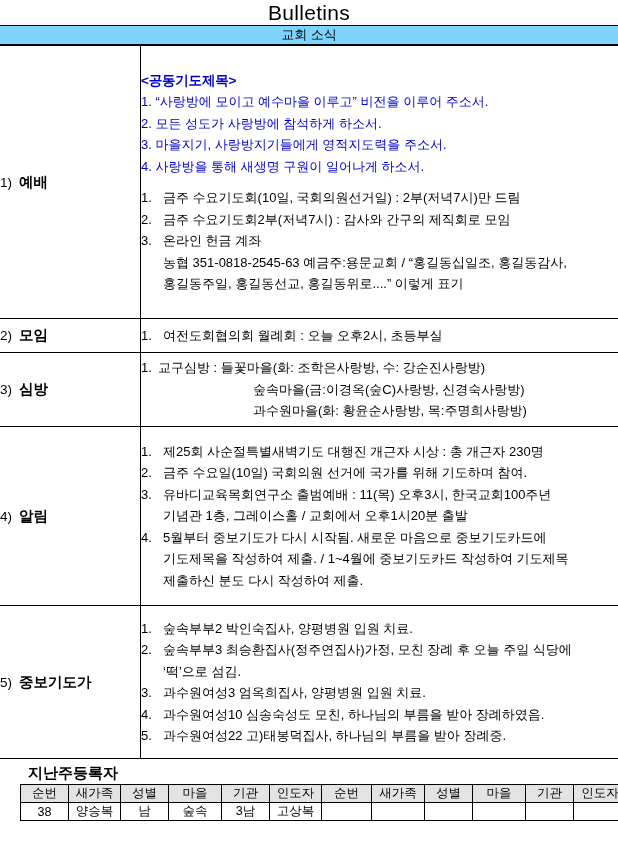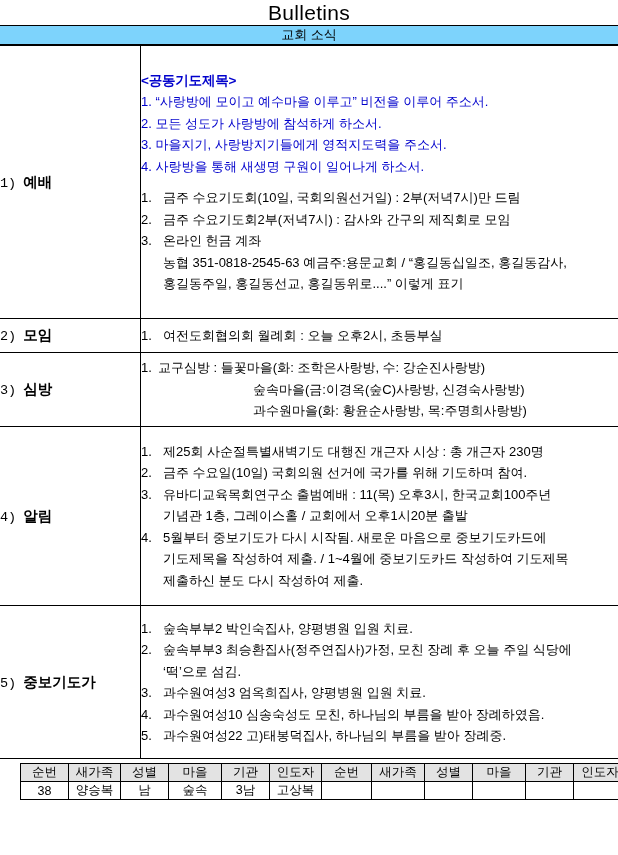--- a/index.html
+++ b/index.html
@@ -50,21 +50,20 @@
     padding: 0;
   }
   td.label-cell {
     width: 140px;
     border-right: 1.6px solid #000;
     text-align: left;
     padding-left: 12px;
     font-size: 14.5px;
     font-weight: bold;
     white-space: nowrap;
-    font-family: Liberation Mono, monospace;
   }
   td.label-cell .num {
     font-weight: normal;
     font-size: 13.5px;
     margin-right: 7px;
   }
   td.body-cell {
     padding: 5px 4px 6px 6px;
     font-size: 13px;
     line-height: 21.5px;
@@ -252,20 +251,21 @@
           <span class="marker">5.</span>
           <span class="text">과수원여성22 고)태봉덕집사, 하나님의 부름을 받아 장례중.</span>
         </div>
       </td>
     </tr>
 
   </tbody>
 </table>
 
 <div class="bottom-wrap">
+  <div class="bottom-heading">지난주등록자</div>
   <table class="reg">
     <colgroup>
       <col style="width:48px">
         <col style="width:52px">
         <col style="width:48px">
       <col style="width:53px">
         <col style="width:48px">
         <col style="width:52px">
       <col style="width:50px">
         <col style="width:53px">

